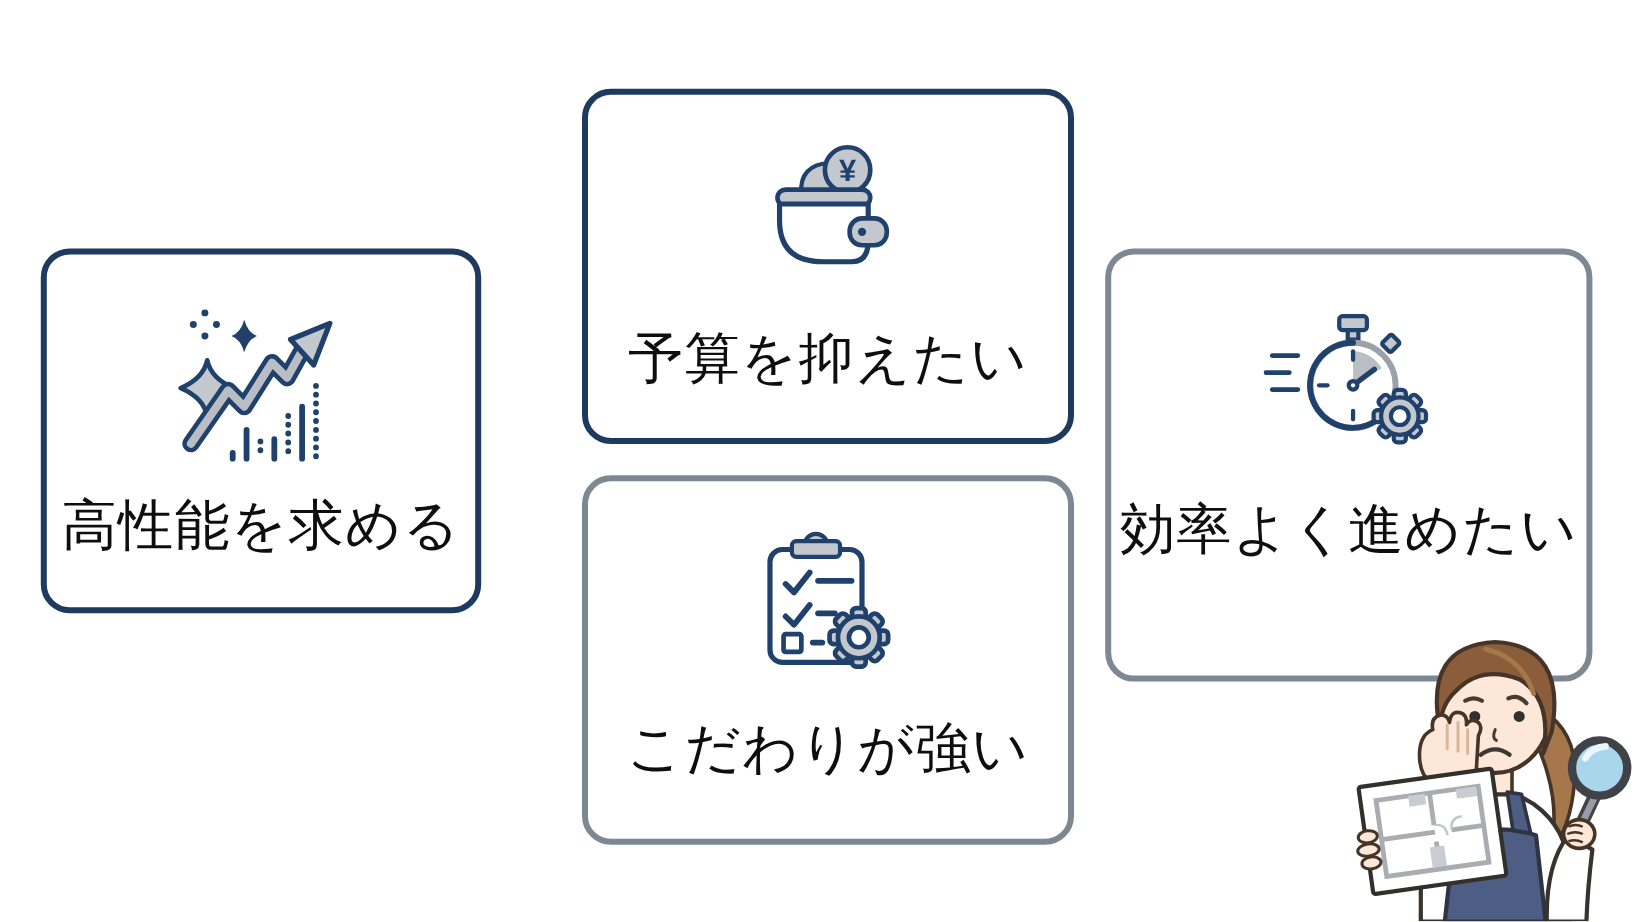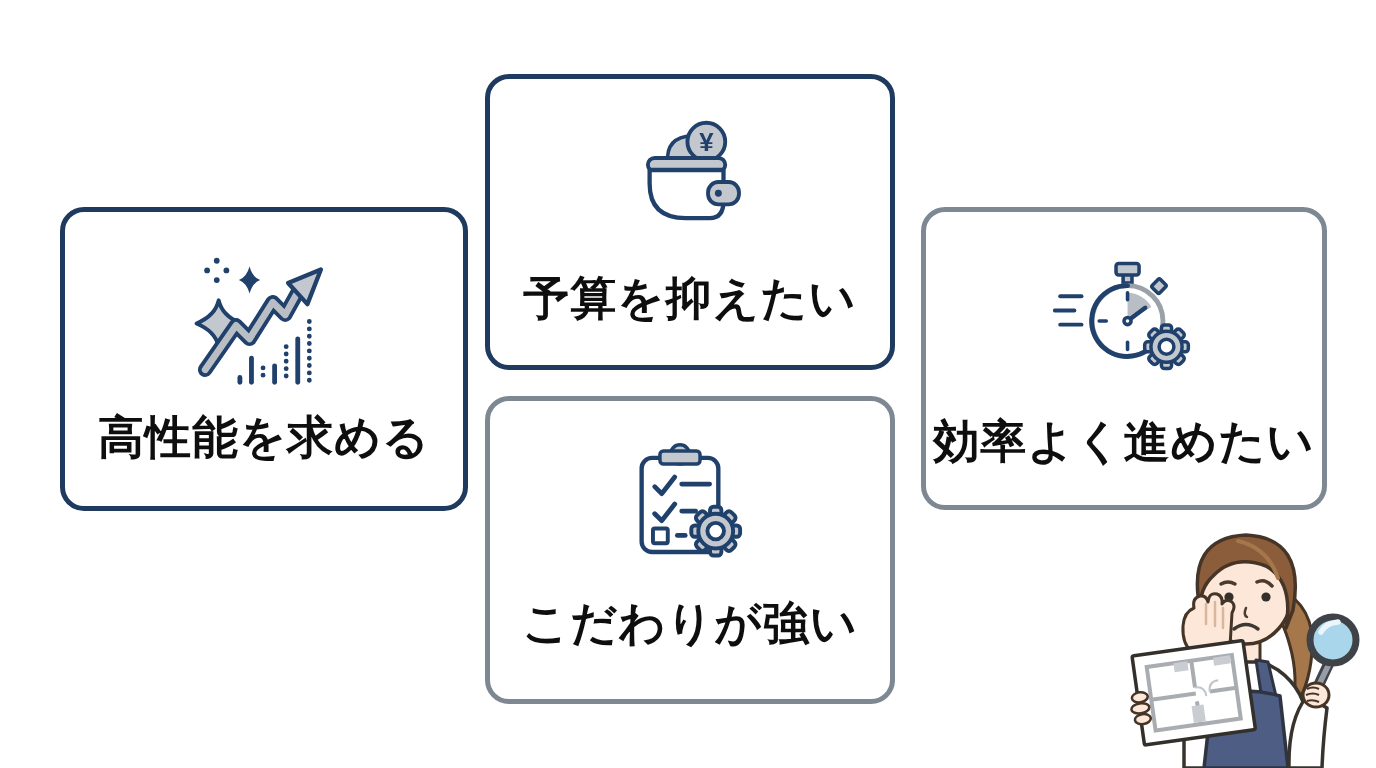--- a/index.html
+++ b/index.html
@@ -8,31 +8,31 @@
     overflow:hidden;font-family:"Liberation Sans","DejaVu Sans",sans-serif;
   }
   .card{
     position:absolute;box-sizing:border-box;background:#ffffff;
     border-radius:24px;border:5px solid #1e3a5e;
   }
   .card.gray{border-color:#7e8893;}
   .card .icon{position:absolute;left:50%;transform:translateX(-50%);}
   .card .label{
     position:absolute;left:0;right:0;text-align:center;
-    font-size:46px;font-weight:700;letter-spacing:1px;color:#0e0e0e;line-height:1.15;
+    font-size:46px;font-weight:400;letter-spacing:1px;color:#0e0e0e;line-height:1.15;
     white-space:nowrap;
   }
   .character{position:absolute;}
 </style>
 </head>
 <body>
 
 <div class="canvas">
 
-  <div class="card" style="left:60px;top:207px;width:408px;height:304px">
+  <div class="card" style="left:34px;top:207px;width:367px;height:304px">
     <div class="icon" style="top:42px">
       <svg width="145" height="135" viewBox="0 0 150 140">
         <g fill="#20416b">
           <circle cx="26" cy="7" r="3"></circle>
             <circle cx="26" cy="27" r="3"></circle>
           <circle cx="16" cy="17" r="3"></circle>
             <circle cx="36" cy="17" r="3"></circle>
         </g>
         <path d="M60,13 Q63,24 71,27 Q63,30 60,41 Q57,30 49,27 Q57,24 60,13 Z" fill="#20416b"></path>
         <path d="M28,48 Q31.5,64 51,72 Q31.5,80 28,96 Q24.5,80 5,72 Q24.5,64 28,48 Z" fill="#c3c8cf" stroke="#20416b" stroke-width="4" stroke-linejoin="round"></path>
@@ -98,21 +98,21 @@
             <rect x="-28" y="-6.5" width="56" height="13" rx="4" transform="rotate(135)"></rect>
             <circle r="20"></circle>
             <circle r="9.5" fill="#ffffff"></circle>
           </g>
         </g>
       </svg>
     </div>
     <div class="label" style="top:196px">こだわりが強い</div>
   </div>
 
-  <div class="card gray" style="left:921px;top:207px;width:406px;height:303px">
+  <div class="card gray" style="left:921px;top:207px;width:406px;height:361px">
     <div class="icon" style="top:40px">
       <svg width="142" height="124" viewBox="0 0 160 140">
         <g stroke="#20416b" stroke-width="4.5" stroke-linecap="round">
           <line x1="8" y1="50" x2="32" y2="50"></line>
           <line x1="2" y1="66" x2="24" y2="66"></line>
           <line x1="8" y1="82" x2="32" y2="82"></line>
         </g>
         <g>
           <rect x="79" y="25" width="10" height="10" fill="#c3c8cf" stroke="#20416b" stroke-width="4"></rect>
           <rect x="71" y="13" width="26" height="13" rx="3" fill="#c3c8cf" stroke="#20416b" stroke-width="4"></rect>

